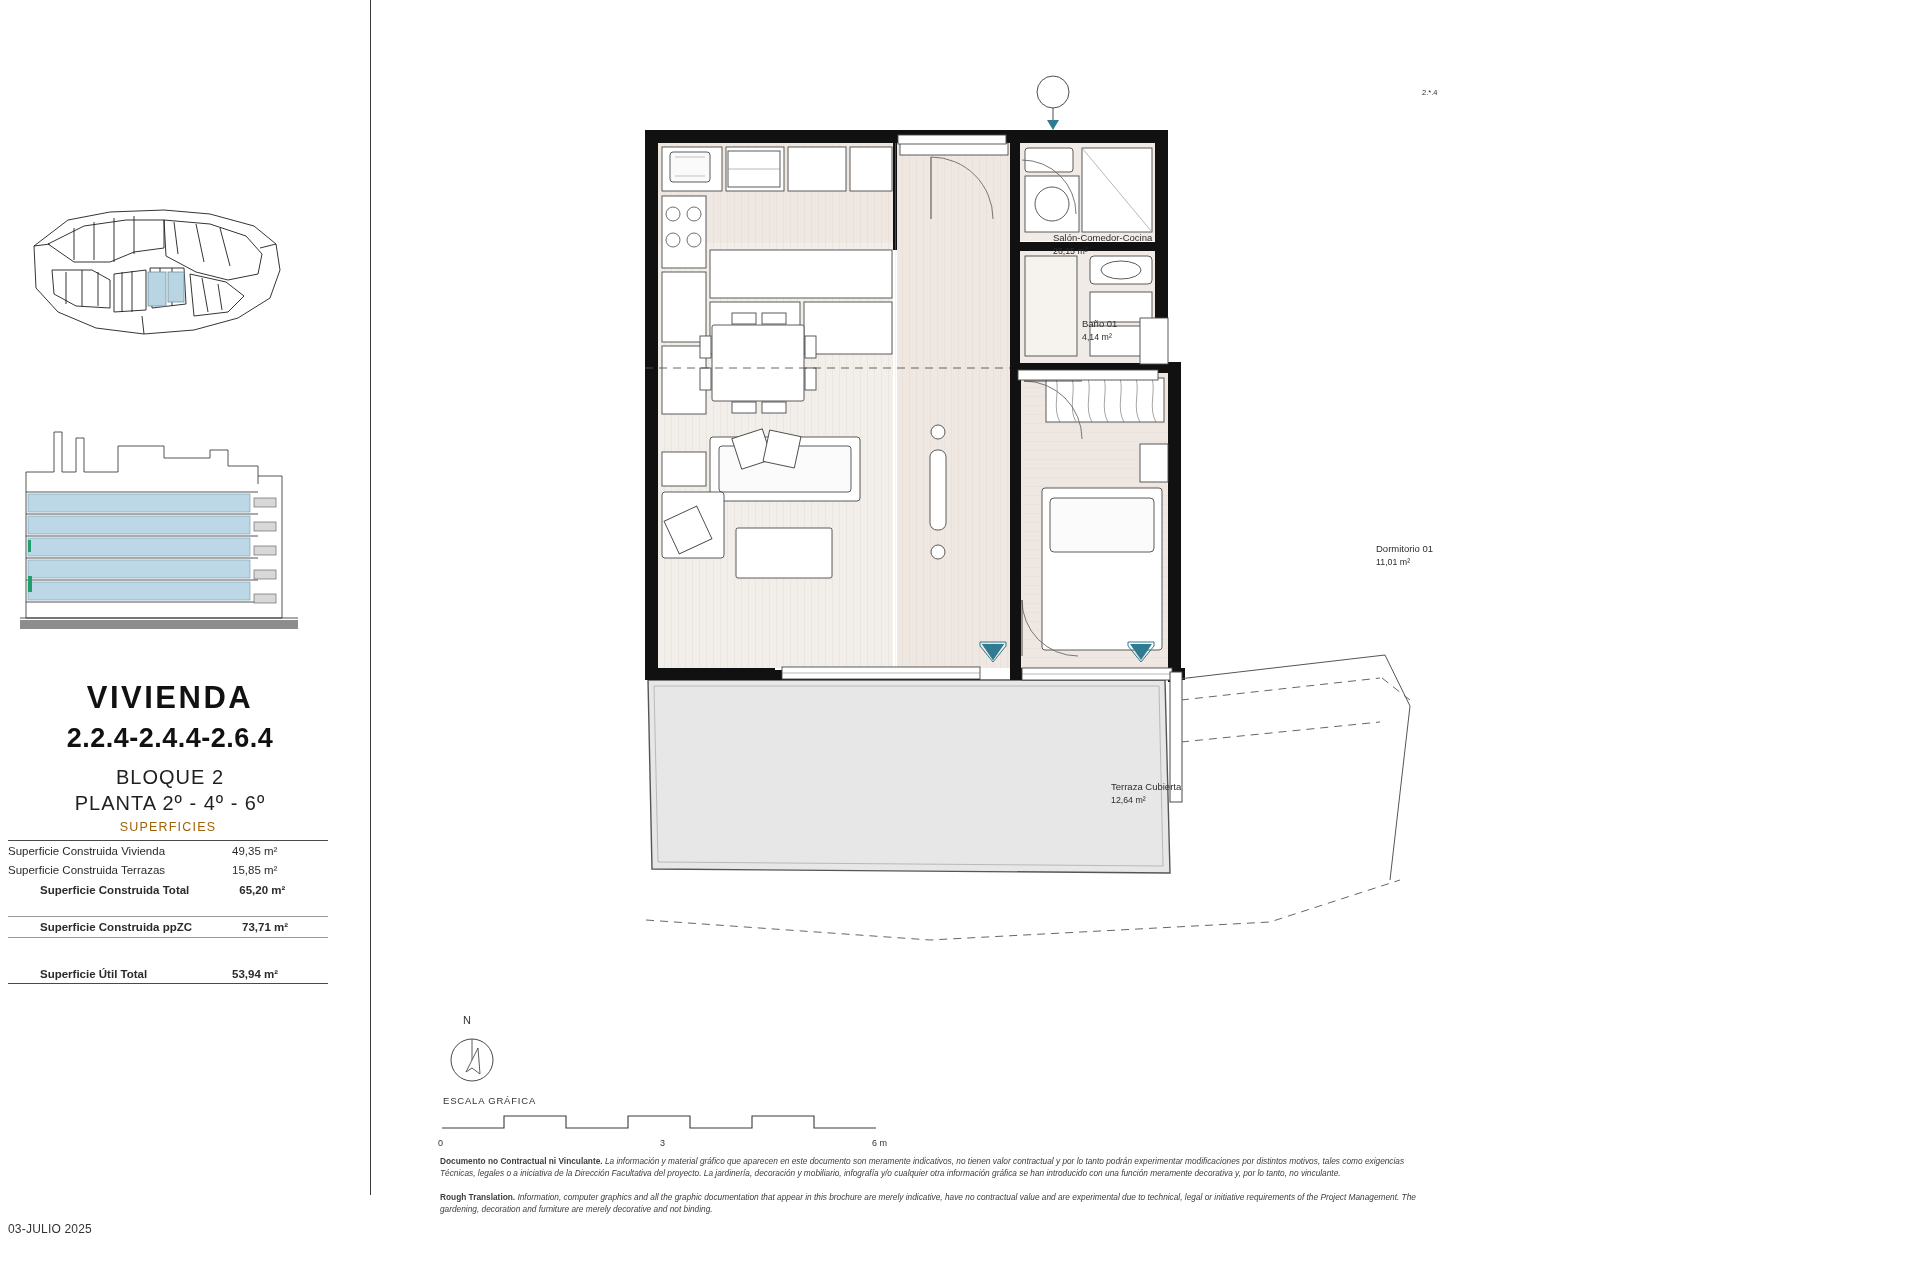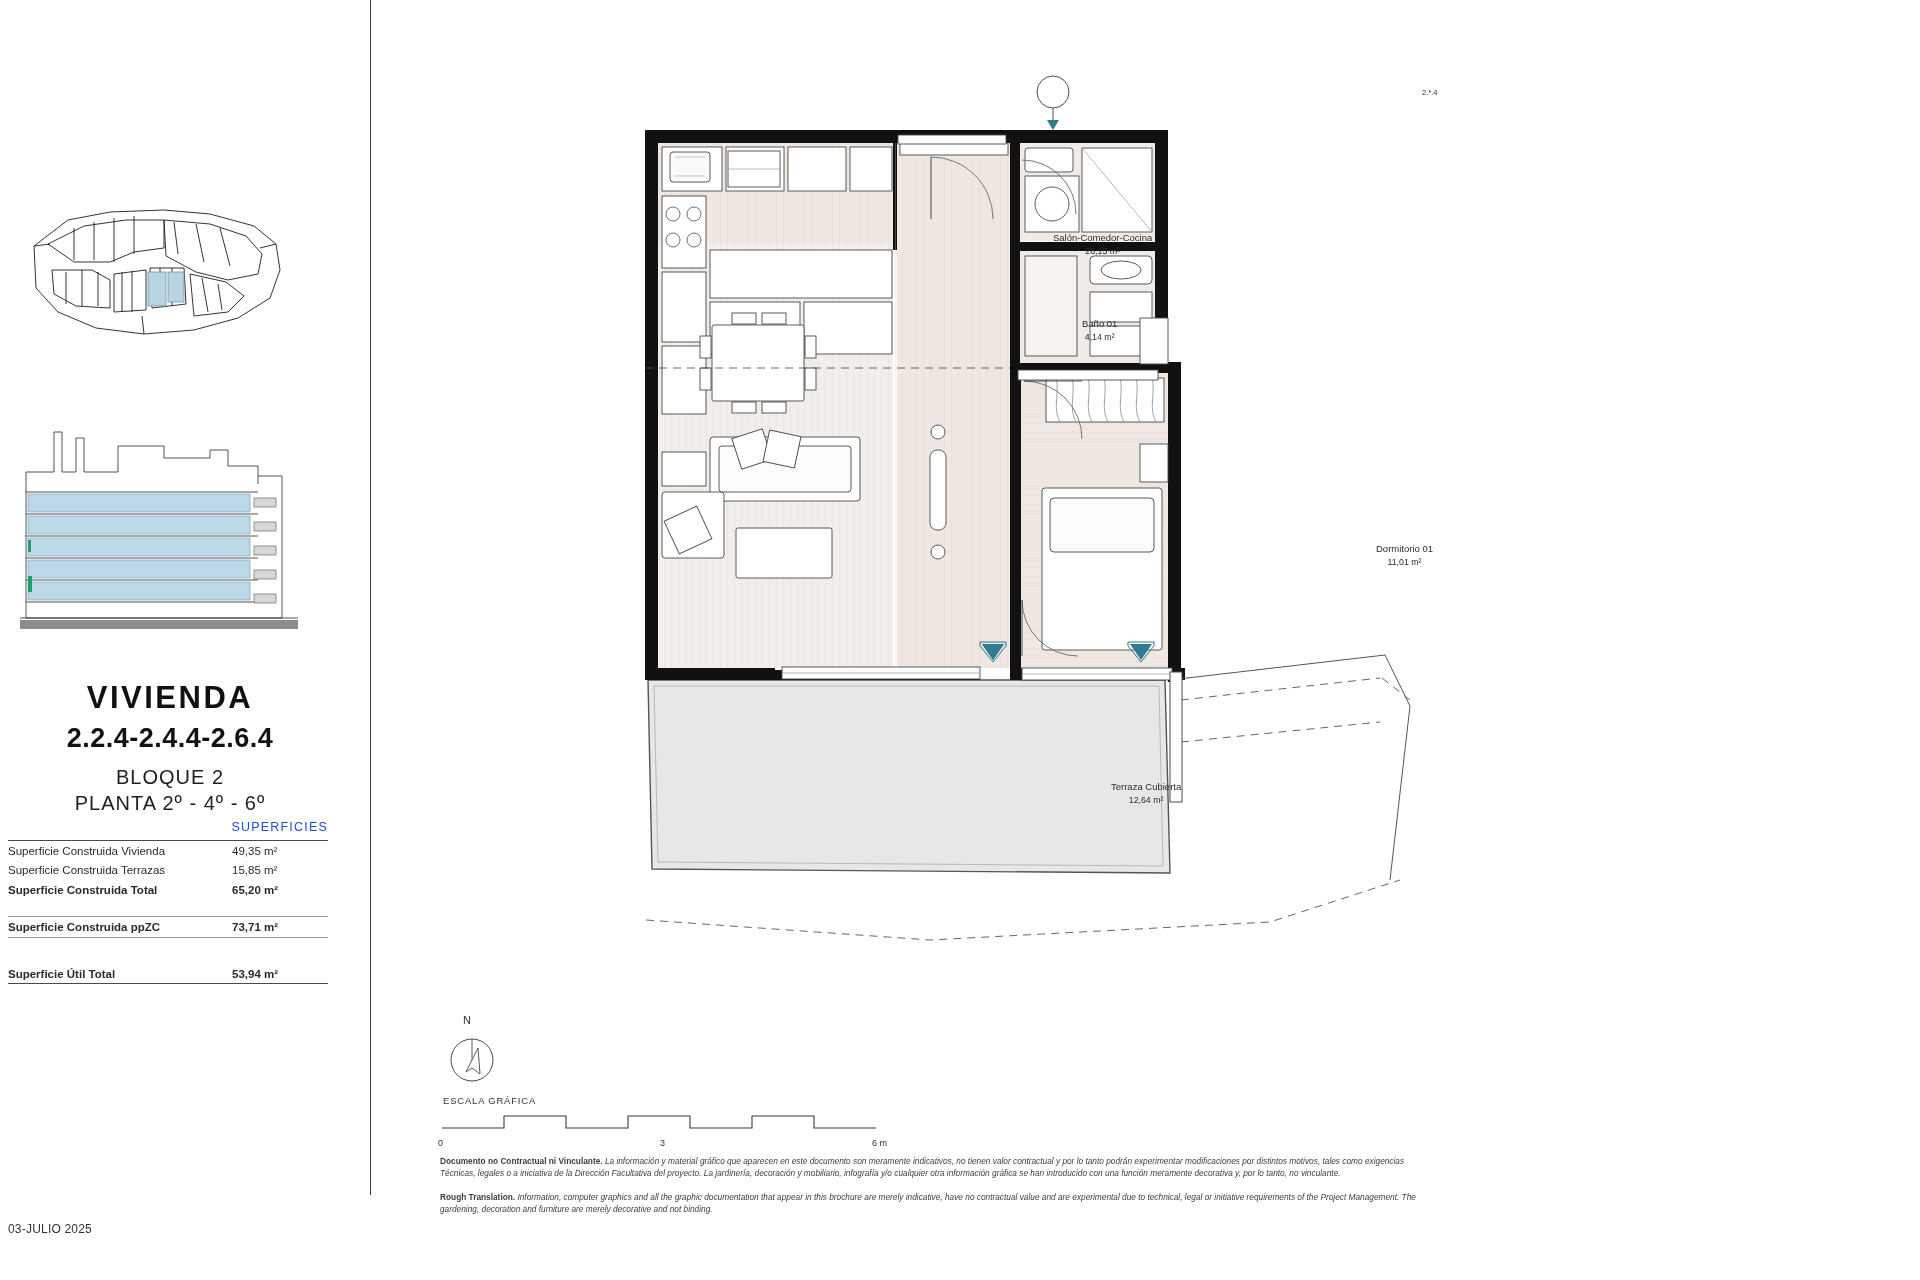--- a/index.html
+++ b/index.html
@@ -75,24 +75,24 @@
   }
 
   
   #areas {
     position: absolute;
     left: 8px; top: 820px;
     width: 320px;
     font-size: 11.5px;
   }
   #areas .sup-head {
-    text-align: right;
+    text-align: center;
     font-size: 12.5px;
     letter-spacing: 1.2px;
-    color: #1d4ed8;
+    color: #a16207;
     padding-bottom: 6px;
   }
   .rule {
     height: 1px;
     background: #4a4a4a;
     width: 100%;
   }
   .rule.light { background: #9a9a9a; }
   .area-row {
     display: flex;
@@ -100,21 +100,21 @@
     padding: 3px 0 2px 0;
     line-height: 1.25;
     gap: 48px;
   }
   .area-row .lbl { flex: 0 0 auto; }
   .area-row .val {
     width: 96px;
     text-align: left;
     padding-left: 2px;
   }
-  .area-row.bold { font-weight: bold; }
+  .area-row.bold { font-weight: bold; margin-left: 32px; }
   .spacer-sm { height: 17px; }
   .spacer-md { height: 26px; }
 
   #doc-date {
     position: absolute;
     left: 8px; top: 1222px;
     font-size: 12px;
     color: #333;
     letter-spacing: 0.2px;
   }
@@ -169,21 +169,20 @@
   }
   #disclaimer .blk { margin-bottom: 12px; }
   #disclaimer b { font-style: normal; }
 
   
   .room-label {
     position: absolute;
     font-size: 9.5px;
     color: #2d2d2d;
     line-height: 1.35;
-    text-align: center;
     white-space: nowrap;
   }
   .room-label .area { font-size: 8.8px; }
 
   #tag-ref {
     position: absolute;
     font-size: 7.5px;
     color: #2d2d2d;
     padding-left: 15px;
   }

